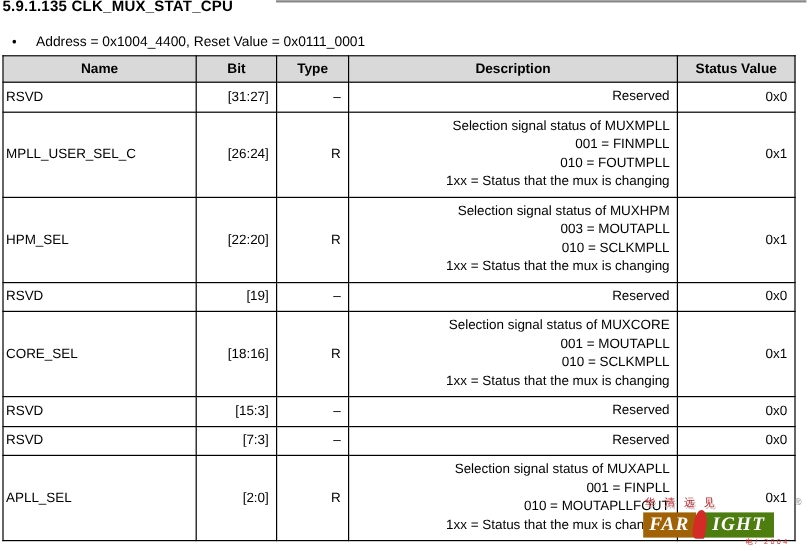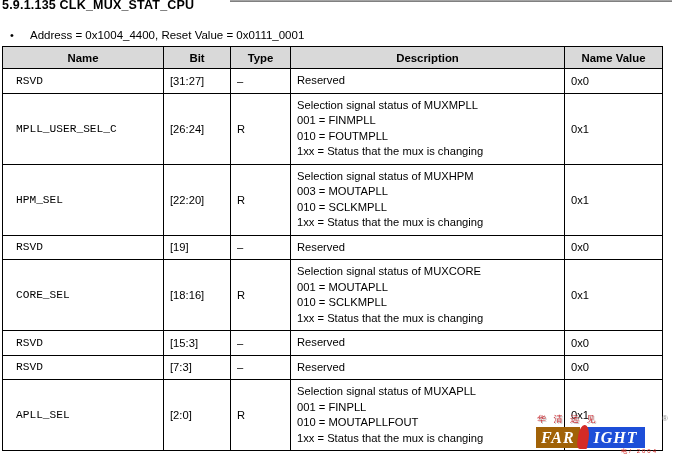--- a/index.html
+++ b/index.html
@@ -29,42 +29,42 @@
     position:absolute; top:46px; left:2px;
     width:660px; border-collapse:collapse; table-layout:fixed;
     font-size:11.2px;
   }
   table.reg th, table.reg td { border:1px solid #000; }
   table.reg th {
     background:#d9d9d9; font-weight:bold; font-size:11.4px;
     height:19px; text-align:center; padding:1px 2px;
   }
   td { vertical-align:middle; padding:2px 6px; }
-  td.c-name { text-align:left; padding-left:13px;font-family:Liberation Mono, monospace; }
-  td.c-bit, td.c-type, td.c-reset { text-align:left; }
+  td.c-name { text-align:left; padding-left:2px; }
+  td.c-bit, td.c-type, td.c-reset { text-align:right; }
   td.c-desc {
-    text-align:left; white-space:pre-line; line-height:15.5px; padding:4px 6px;
+    text-align:right; white-space:pre-line; line-height:15.5px; padding:4px 6px;
   }
   tr.single { height:22px; }
   tr.multi { height:71px; }
   
   .logo { position:absolute; left:536px; top:412px; width:130px; height:42px; }
   .logo-cn {
     position:absolute; top:1px; left:1px;
     color:#c8252c; font-size:9px; font-weight:normal; letter-spacing:7.5px;
     text-shadow:1px 1px 0 #c0c0c0; white-space:nowrap;
   }
   .logo-reg { position:absolute; top:2px; right:-2px; color:#8a8a8a; font-size:8px; }
   .logo-boxes { position:absolute; left:0; top:15px; display:flex; align-items:stretch; }
   .logo-far, .logo-ight {
     font-family:"Liberation Serif", serif; font-style:italic; font-weight:bold;
     font-size:16px; color:#fff; line-height:21px; height:21px;
   }
   .logo-far { background:#a16207; padding:0 5px 0 5px; letter-spacing:1px; }
-  .logo-ight { background:#1d4ed8; padding:0 7px 0 11px; margin-left:3px; position:relative; letter-spacing:1px; }
+  .logo-ight { background:#4d7c0f; padding:0 7px 0 11px; margin-left:3px; position:relative; letter-spacing:1px; }
   .logo-swoosh {
     position:absolute; left:-5px; top:-2px; width:11px; height:24px;
     background:#d42b26; border-radius:65% 100% 10% 60%;
     transform:skewX(-10deg);
   }
   .logo-tagline {
     position:absolute; right:8px; bottom:-2px;
     color:#d42b26; font-size:6px; letter-spacing:2px; white-space:nowrap;
   }
 </style>
@@ -84,21 +84,21 @@
       <col style="width:60px">
       <col style="width:274px">
       <col style="width:98px">
   </colgroup>
   <thead>
     <tr>
       <th>Name</th>
       <th>Bit</th>
       <th>Type</th>
       <th>Description</th>
-      <th>Name Value</th>
+      <th>Status Value</th>
     </tr>
   </thead>
   <tbody>
     <tr class="single">
       <td class="c-name">RSVD</td>
       <td class="c-bit">[31:27]</td>
       <td class="c-type">–</td>
       <td class="c-desc">Reserved</td>
       <td class="c-reset">0x0</td>
     </tr>

